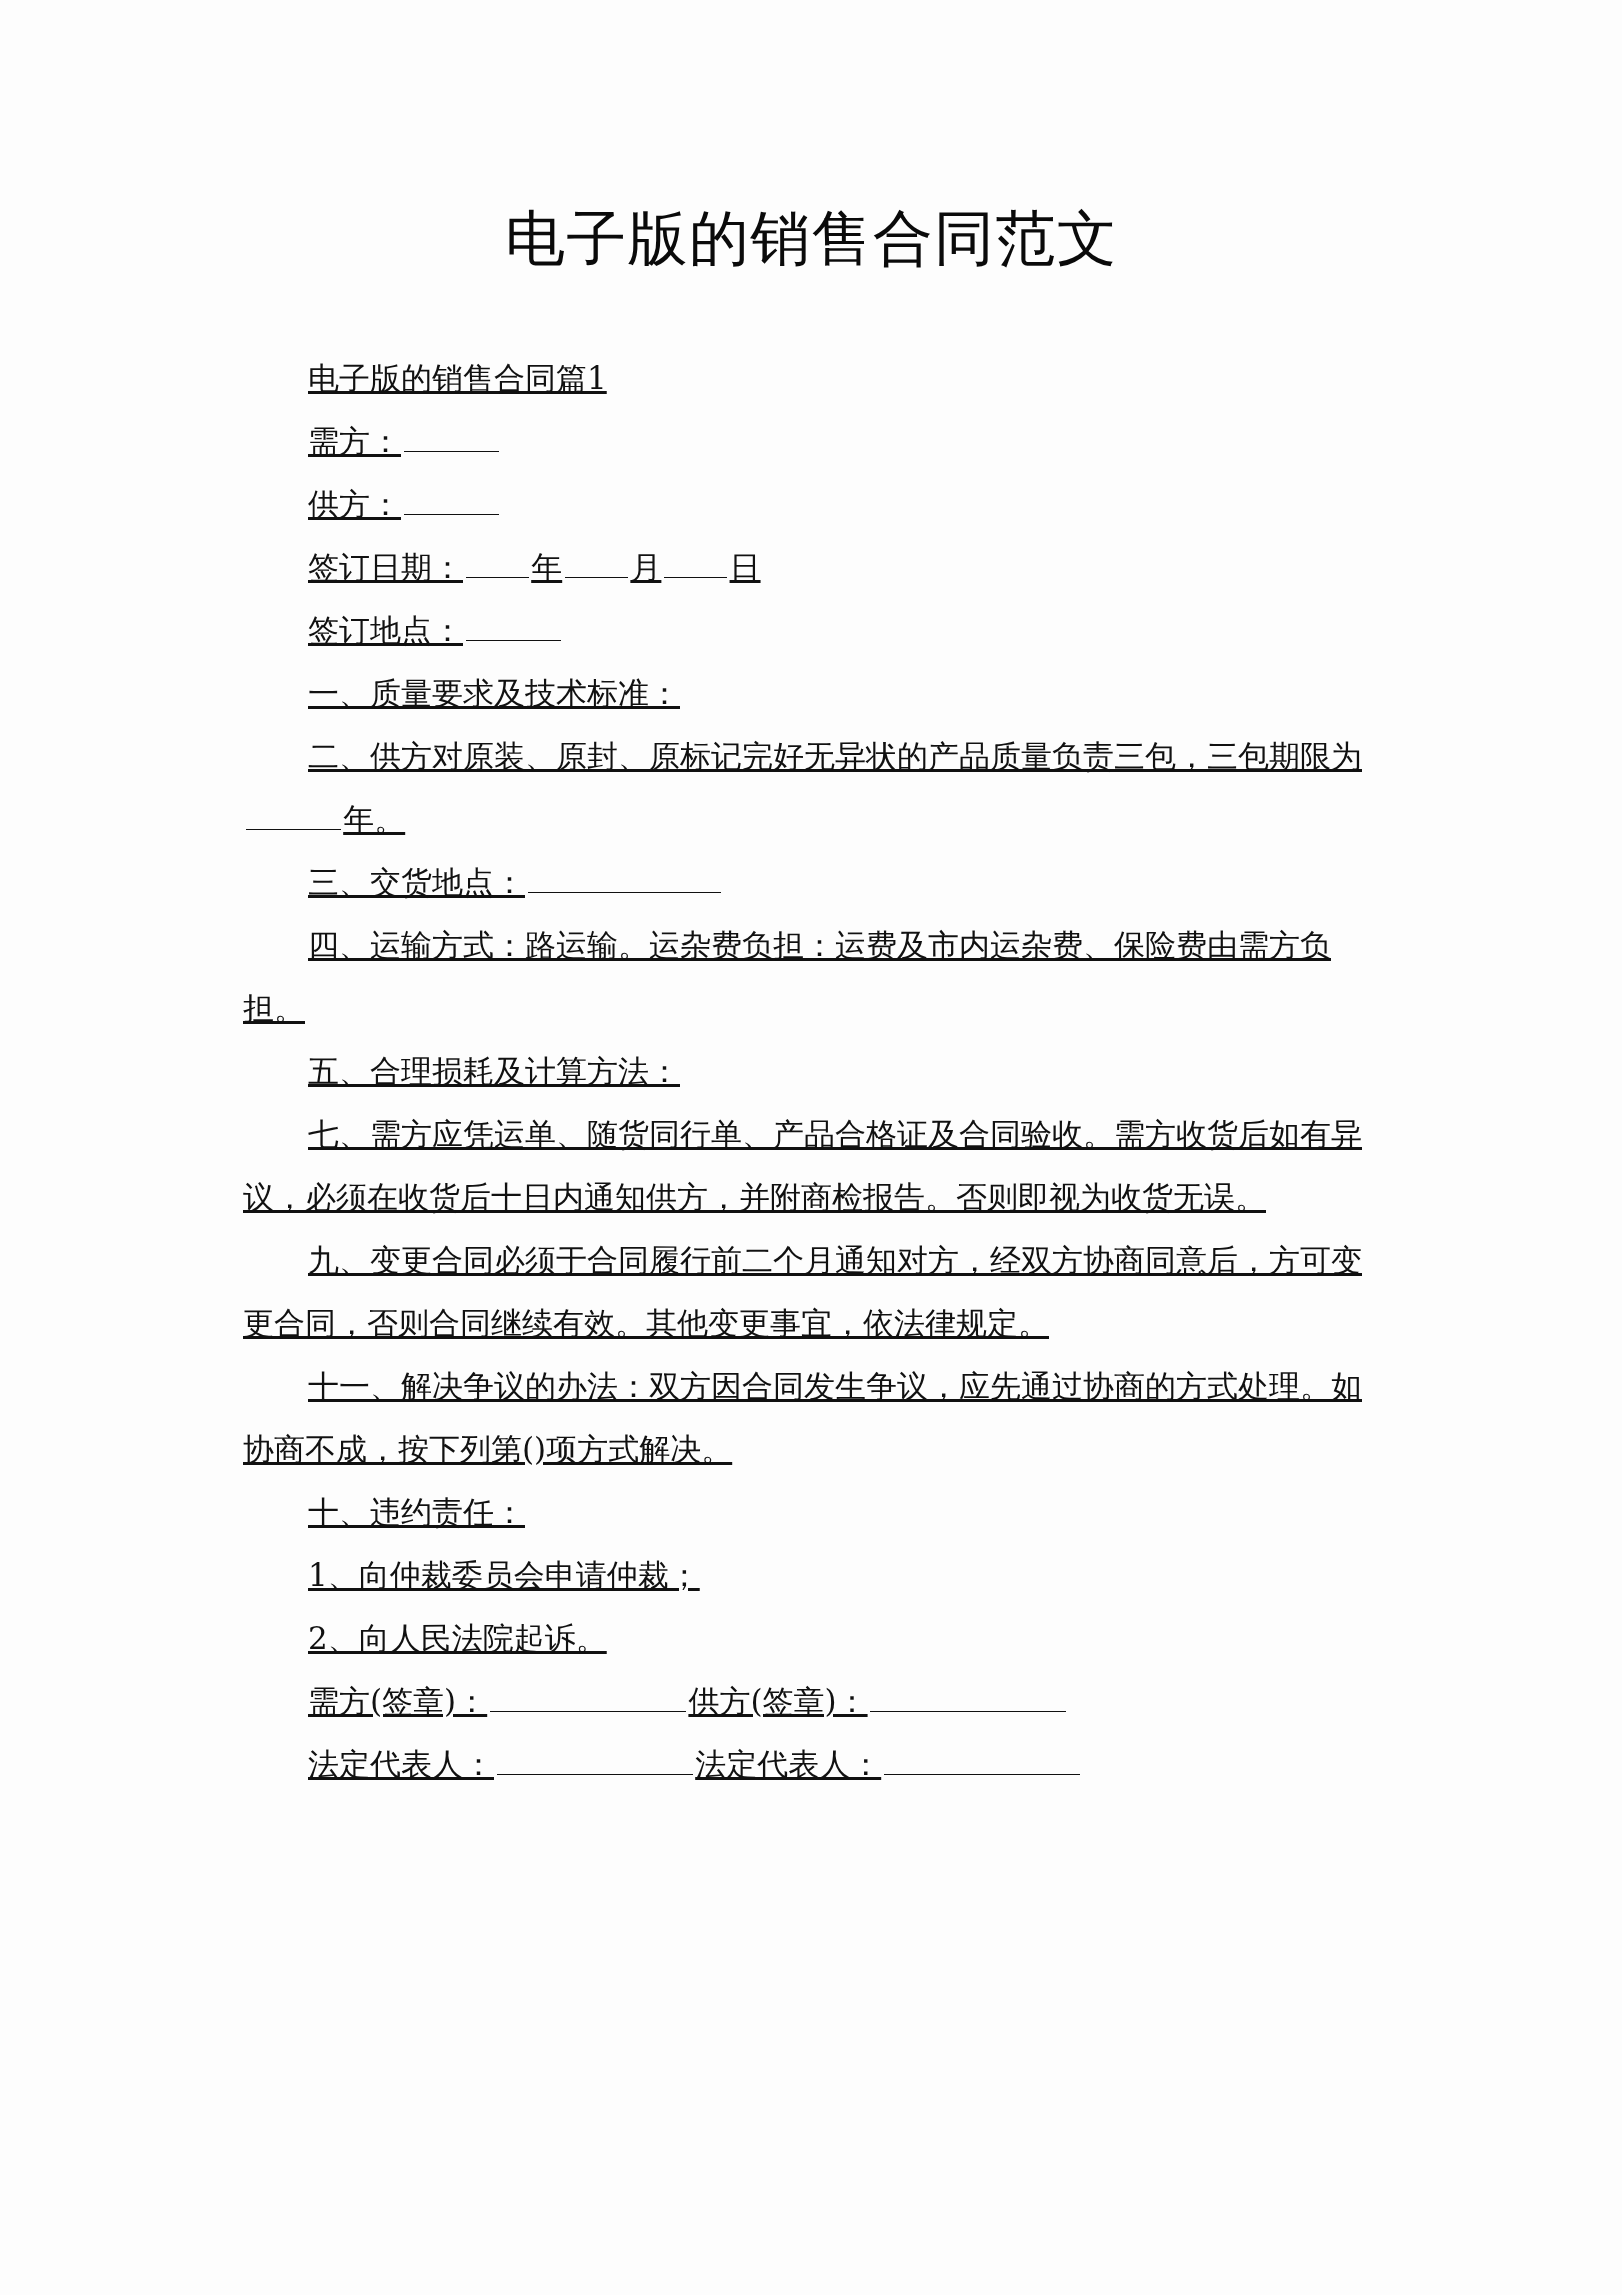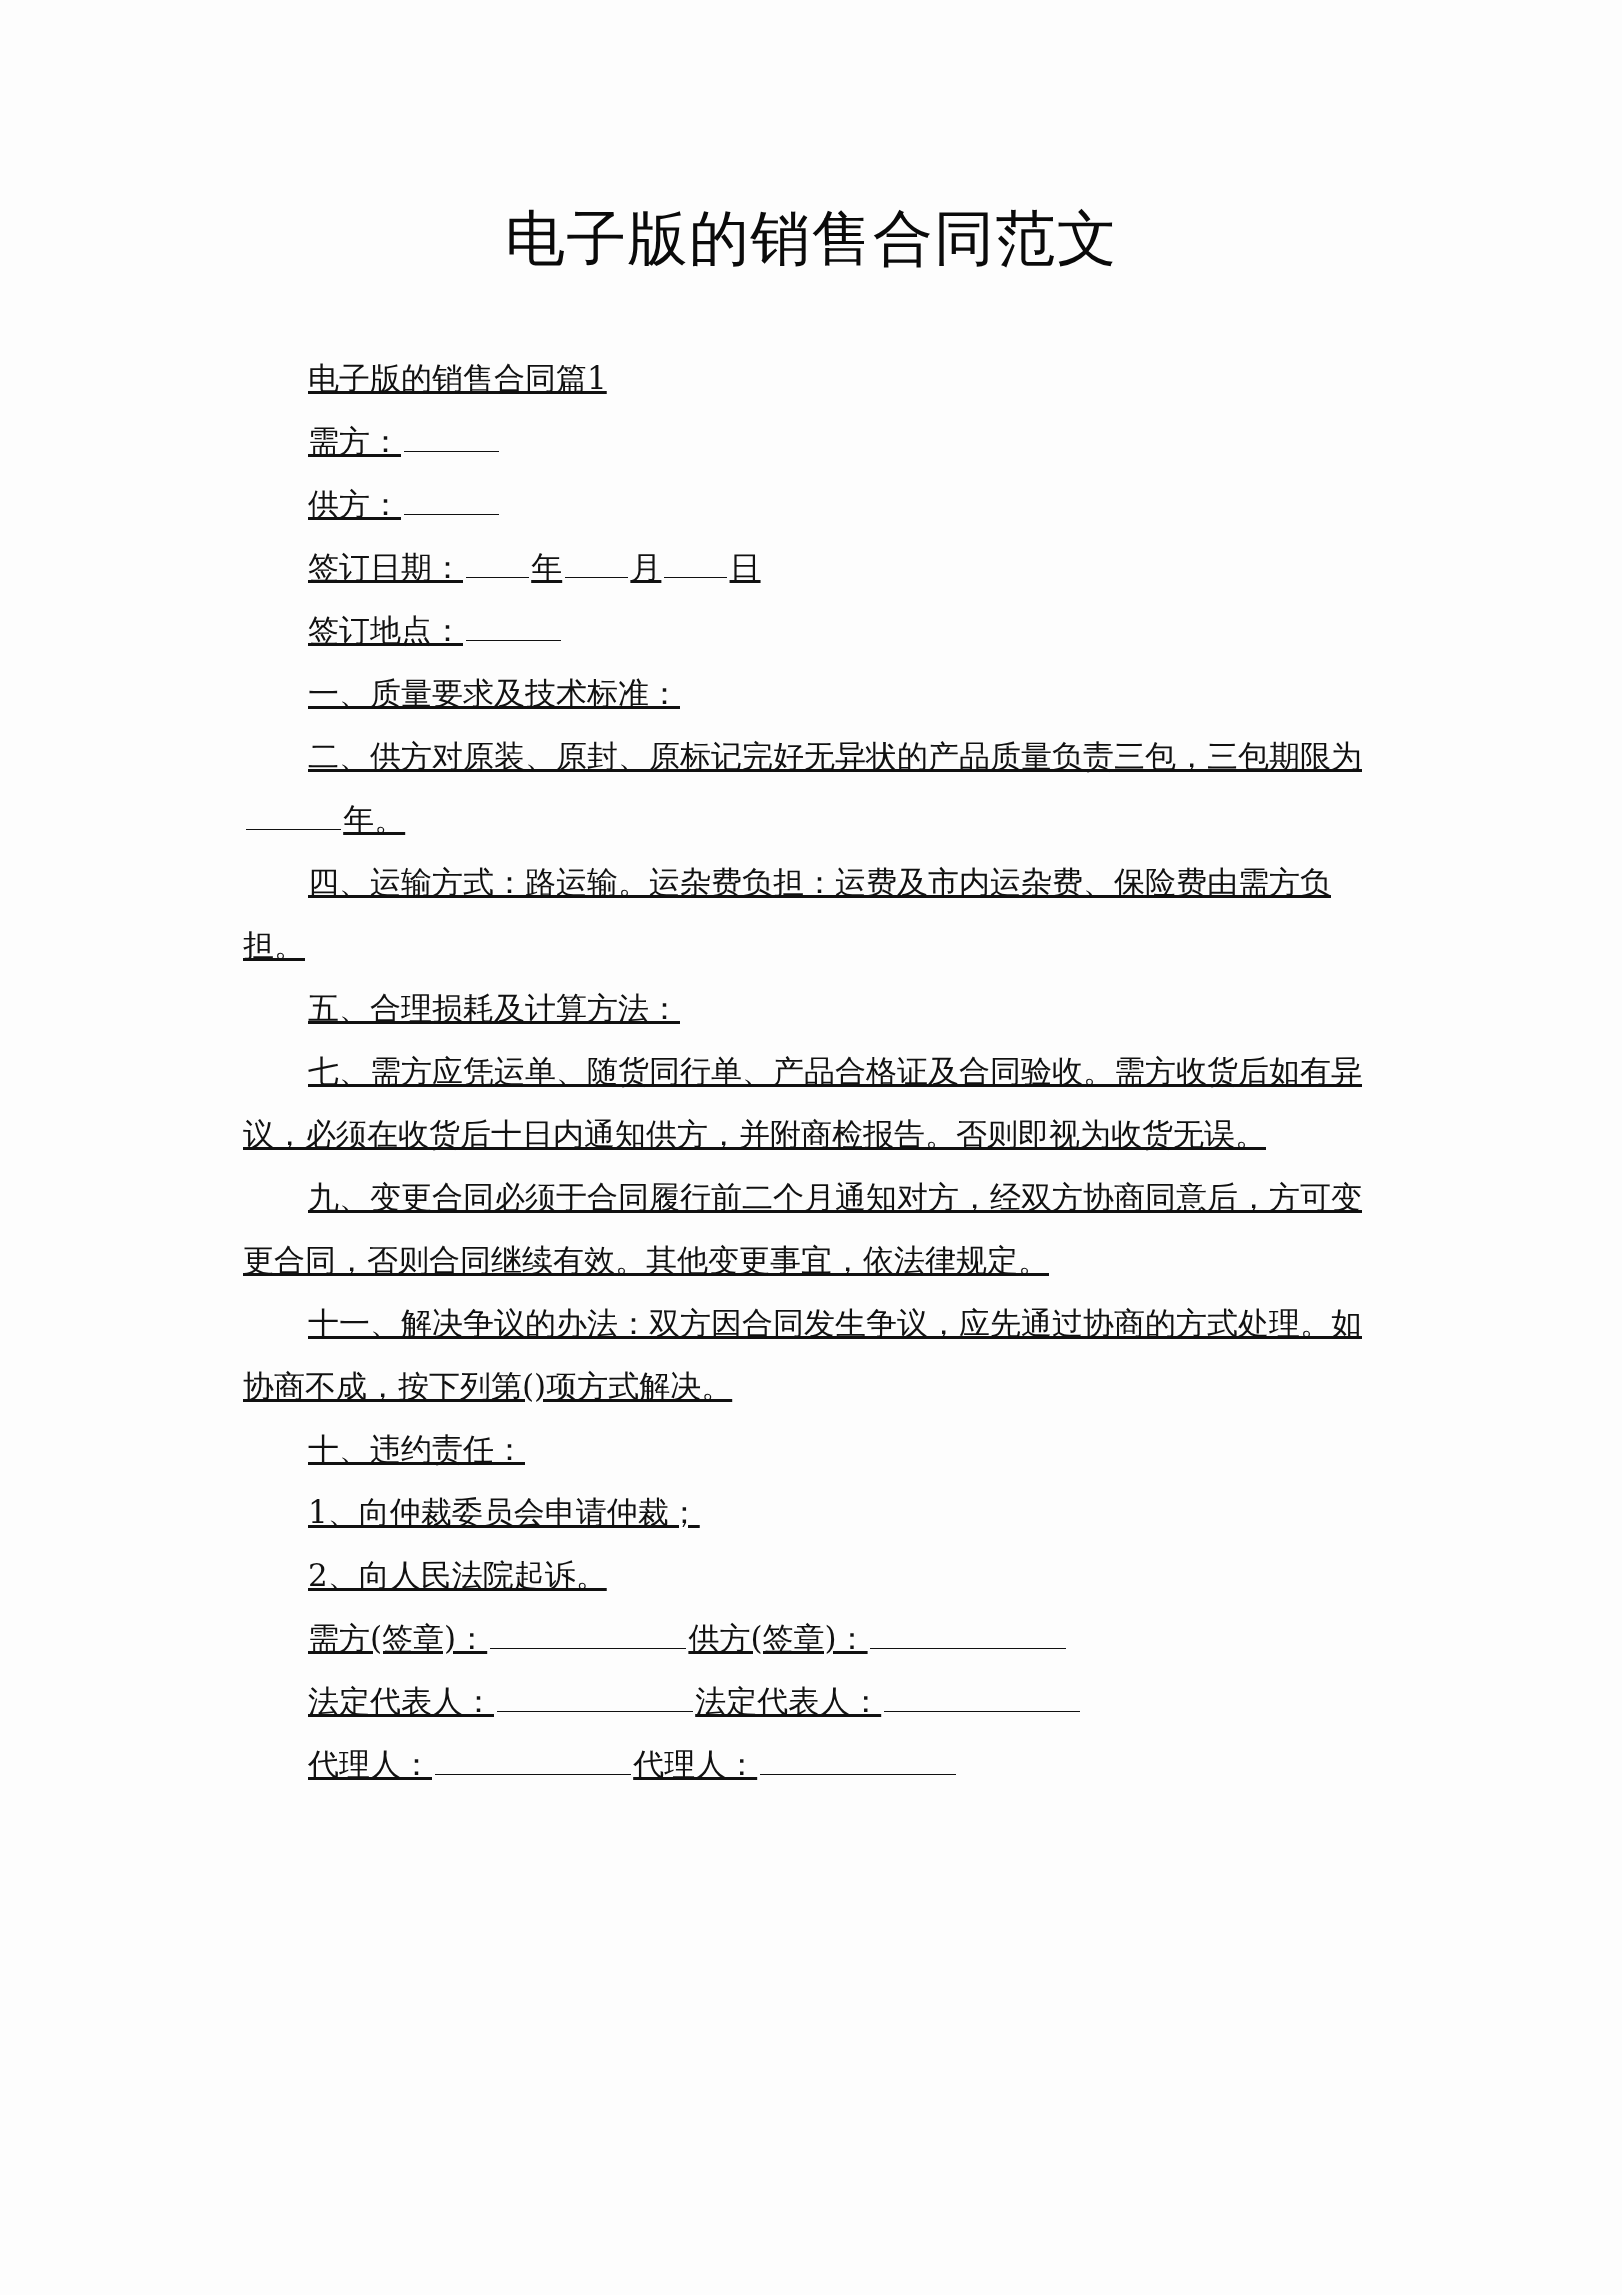--- a/index.html
+++ b/index.html
@@ -44,31 +44,31 @@
     <p class="p"><span>供方：</span><span class="blank b-m"></span></p>
 
     <p class="p"><span>签订日期：</span><span class="blank b-s"></span><span>年</span><span class="blank b-s"></span><span>月</span><span class="blank b-s"></span><span>日</span></p>
 
     <p class="p"><span>签订地点：</span><span class="blank b-m"></span></p>
 
     <p class="p">一、质量要求及技术标准：</p>
 
     <p class="p"><span>二、供方对原装、原封、原标记完好无异状的产品质量负责三包，三包期限为</span><span class="blank b-m"></span><span>年。</span></p>
 
+    <p class="p"><span>三、交货地点：</span><span class="blank b-l"></span></p>
 
 
     <p class="p">四、运输方式：路运输。运杂费负担：运费及市内运杂费、保险费由需方负担。</p>
     <p class="p">五、合理损耗及计算方法：</p>
     <p class="p">七、需方应凭运单、随货同行单、产品合格证及合同验收。需方收货后如有异议，必须在收货后十日内通知供方，并附商检报告。否则即视为收货无误。</p>
     <p class="p">九、变更合同必须于合同履行前二个月通知对方，经双方协商同意后，方可变更合同，否则合同继续有效。其他变更事宜，依法律规定。</p>
     <p class="p">十一、解决争议的办法：双方因合同发生争议，应先通过协商的方式处理。如协商不成，按下列第()项方式解决。</p>
     <p class="p">十、违约责任：</p>
     <p class="p">1、向仲裁委员会申请仲裁；</p>
     <p class="p">2、向人民法院起诉。</p>
 
     <p class="sig-row"><span>需方(签章)：</span><span class="blank b-xl"></span><span>供方(签章)：</span><span class="blank b-xl"></span></p>
 
     <p class="sig-row"><span>法定代表人：</span><span class="blank b-xl"></span><span>法定代表人：</span><span class="blank b-xl"></span></p>
 
-    <p class="sig-row"><span>代理人：</span><span class="blank b-xl"></span><span>代理人：</span><span class="blank b-xl"></span></p>
   </div>
 </div>
 
 
 </body></html>

